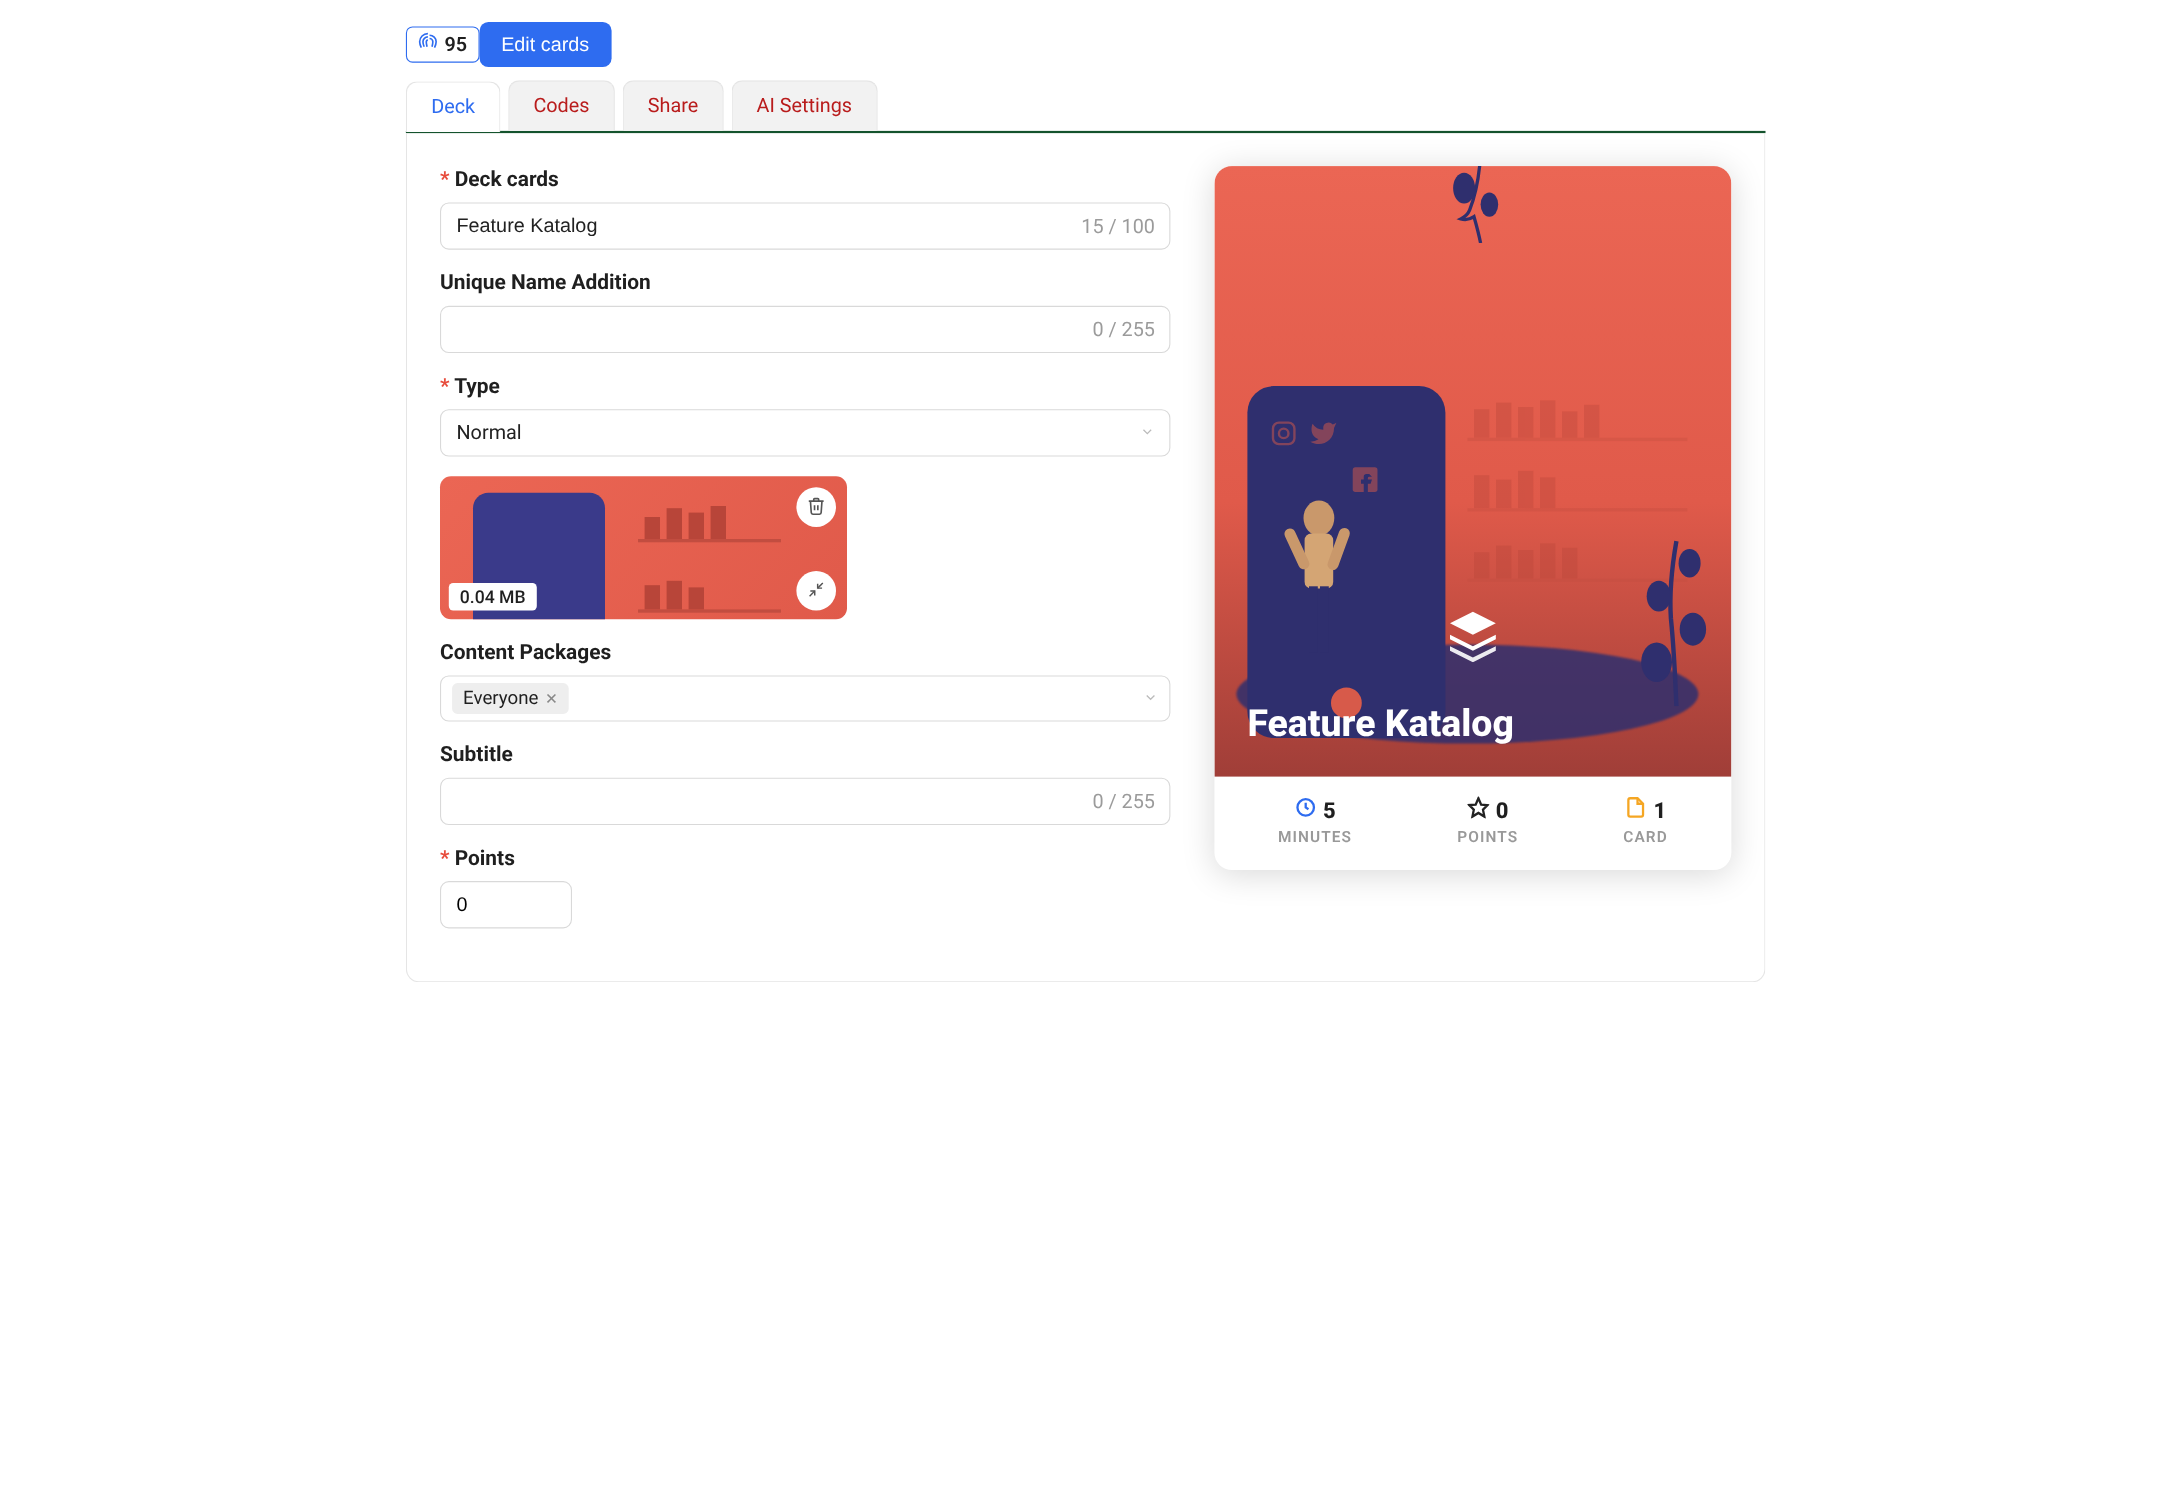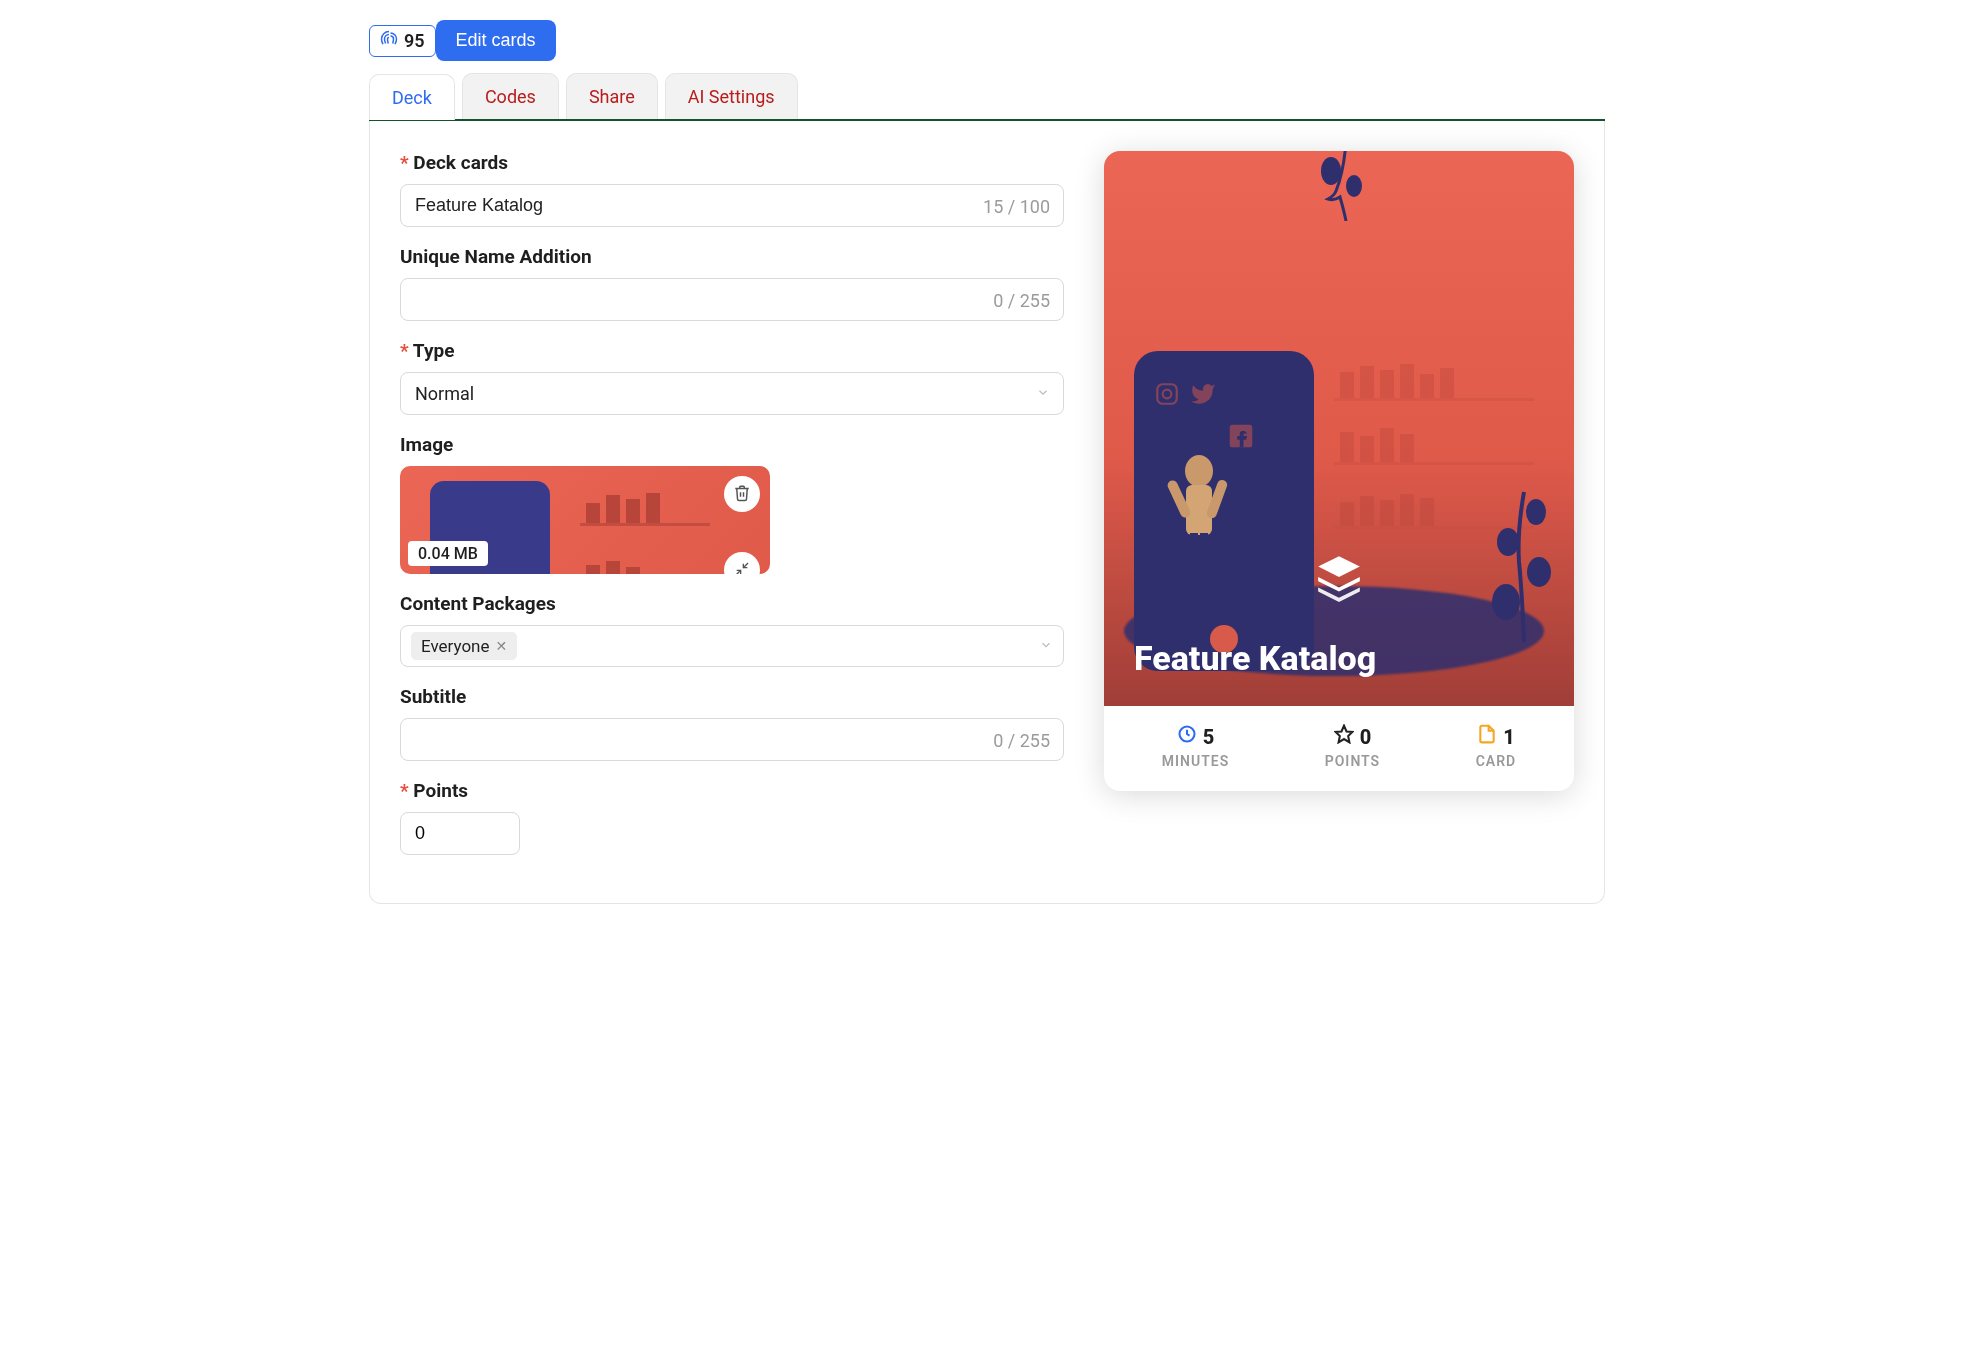--- a/index.html
+++ b/index.html
@@ -119,21 +119,21 @@
   position: absolute;
   right: 14px;
   top: 50%;
   transform: translateY(-50%);
   color: #bbb;
   pointer-events: none;
 }
 .image-thumb {
   position: relative;
   width: 370px;
-  height: 108px;
+  height: 130px;
   border-radius: 10px;
   overflow: hidden;
   background: linear-gradient(135deg, #eb6654 0%, #e05a4a 100%);
 }
 .image-thumb .phone {
   position: absolute;
   left: 30px;
   top: 15px;
   width: 120px;
   height: 180px;
@@ -371,21 +371,20 @@
           <div class="select-input">Normal</div>
           <span class="chevron">
             <svg width="14" height="14" viewBox="0 0 24 24" fill="none" stroke="currentColor" stroke-width="2">
                 <polyline points="6 9 12 15 18 9"></polyline>
               </svg>
           </span>
         </div>
       </div>
 
       <div class="field">
-        <span class="label">Image</span>
         <div class="image-thumb">
           <div class="phone"></div>
           <div class="shelf">
             <div class="shelf-row">
                 <div class="book" style="height:20px"></div>
                 <div class="book" style="height:28px"></div>
                 <div class="book" style="height:24px"></div>
                 <div class="book" style="height:30px"></div>
               </div>
             <div class="shelf-row">

